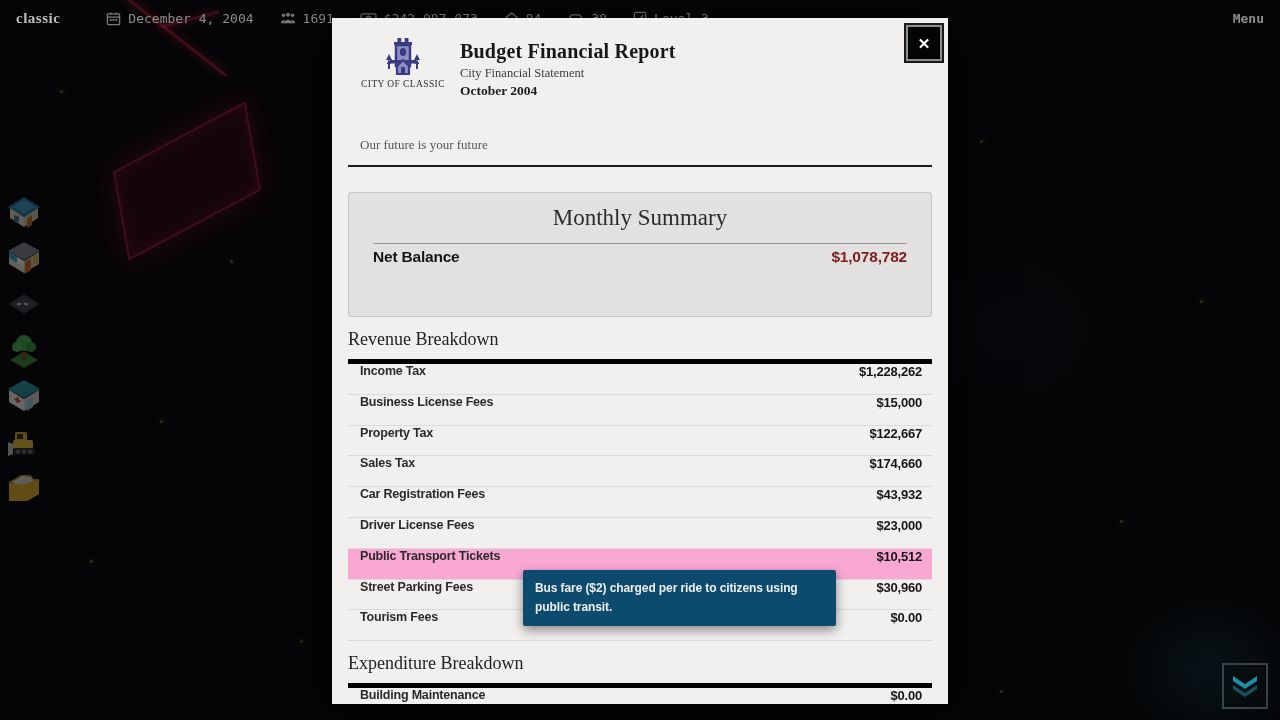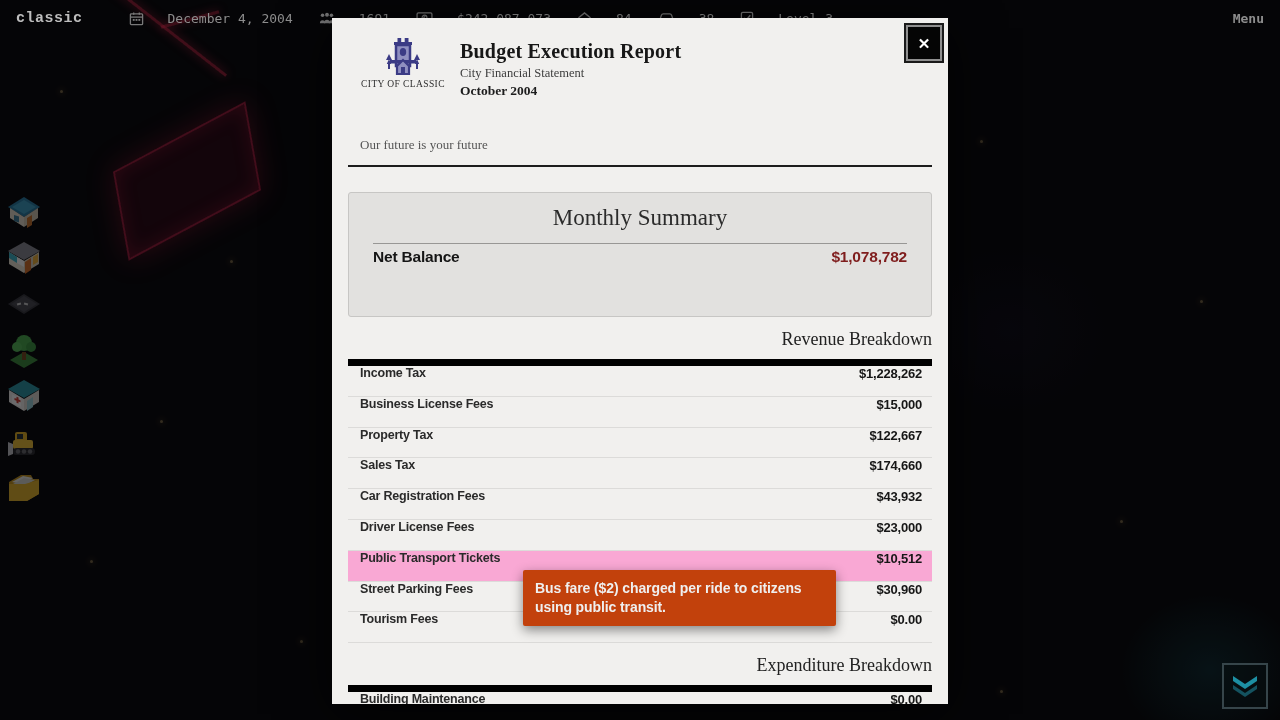--- a/index.html
+++ b/index.html
@@ -27,22 +27,22 @@
   .tool { width:38px; height:36px; background:none; border:none; padding:0; cursor:pointer; filter:brightness(.85); }
   .tool svg { display:block; }
 
   
   .dim { position:absolute; inset:0; background:rgba(3,3,6,.52); z-index:3; }
 
   
   .topbar { position:absolute; top:0; left:0; right:0; height:36px; display:flex; align-items:center;
     padding:0 16px; z-index:4; color:#8d8d8d; font-family:"DejaVu Sans Mono", monospace; font-size:13px; }
   .brand { color:#bdbdbd; font-weight:bold; font-size:15px; letter-spacing:.5px; margin-right:46px;
-    font-family:Liberation Mono, monospace; }
-  .stat { display:flex; align-items:flex-start; gap:24px; margin-right:26px; white-space:nowrap; }
+    font-family:Liberation Serif, serif; }
+  .stat { display:flex; align-items:center; gap:7px; margin-right:26px; white-space:nowrap; }
   .stat svg { display:block; opacity:.85; }
   .menu-btn { margin-left:auto; background:none; border:none; color:#8d8d8d; font-weight:bold; font-size:13px;
     font-family:"DejaVu Sans Mono", monospace; cursor:pointer; }
 
   
   .modal { position:absolute; left:332px; top:18px; width:616px; height:686px; background:#f1f0ee;
     box-shadow:0 10px 50px rgba(0,0,0,.75); z-index:10; overflow:hidden; }
   .close-btn { position:absolute; top:7px; right:6px; width:36px; height:36px; background:#050505;
     border:2px solid #8f8f8f; outline:2px solid #1a1a1a; color:#fff; font-size:15px; font-weight:bold;
     line-height:1; cursor:pointer; z-index:12; font-family:"Liberation Sans",sans-serif; }
@@ -62,31 +62,31 @@
     border-radius:3px; padding:10px 24px 0; }
   .summary-title { font-family:"Liberation Serif", serif; font-size:23px; color:#2b2b2b; text-align:center;
     height:30px; line-height:30px; margin-bottom:10px; }
   .srow { display:flex; justify-content:space-between; align-items:center; padding:6px 0;
     font-weight:bold; font-size:13.5px; color:#1d1d1d; letter-spacing:-.2px; height:29px; }
   .net-row { display:flex; justify-content:space-between; align-items:center; border-top:1px solid #98979533;
     border-top:1px solid #989795; margin-top:5px; padding-top:4px; font-weight:bold; font-size:15.5px;
     color:#151515; letter-spacing:-.2px; }
   .net-value { color:#7f1d1d; }
 
-  .section-title { margin:12px 16px 0; text-align:right; font-family:"Liberation Serif", serif;
-    font-size:18px; color:#222; padding-bottom:9px; border-bottom:7px solid #000000; }
+  .section-title { margin:12px 16px 0; text-align:left; font-family:"Liberation Serif", serif;
+    font-size:18px; color:#222; padding-bottom:9px; border-bottom:5px solid #000000; }
   .rows { margin:0 16px; }
   .row { display:flex; justify-content:space-between; height:30.8px;
     border-bottom:1px solid #dcdbd9; padding:0 10px 0 12px; }
   .row.highlight { background:#f9a8d4; }
   .rlabel { font-weight:bold; font-size:12.5px; color:#2a2a2a; letter-spacing:-.2px; }
   .rvalue { font-weight:bold; font-size:13px; color:#161616; letter-spacing:-.2px; }
 
-  .tooltip { position:absolute; left:191px; top:552px; width:313px; background:#c2410c; color:#efefef;
-    font-weight:bold; font-size:14px; line-height:19px; letter-spacing:-.1px; padding:9px 12px;
+  .tooltip { position:absolute; left:191px; top:552px; width:313px; background:#0c4a6e; color:#efefef;
+    font-weight:bold; font-size:12px; line-height:19px; letter-spacing:-.1px; padding:9px 12px;
     border-radius:2px; box-shadow:0 4px 12px rgba(0,0,0,.45); z-index:11; }
 
   
   .chevron-btn { position:absolute; left:1222px; top:663px; width:46px; height:46px; z-index:5;
     background:rgba(8,14,16,.55); border:2px solid #36454a; cursor:pointer;
     display:flex; align-items:center; justify-content:center; }
 </style>
 </head>
 <body>
 
@@ -262,21 +262,21 @@
         <rect x="23" y="33" width="4" height="7" fill="#3b3b85"></rect>
         <path d="M8 26 L11 20 L14 26 Z M8.8 30 L11 25 L13.2 30 Z" fill="#3b3b85"></path>
           <rect x="10" y="30" width="2" height="5" fill="#3b3b85"></rect>
         <path d="M36 26 L39 20 L42 26 Z M36.8 30 L39 25 L41.2 30 Z" fill="#3b3b85"></path>
           <rect x="38" y="30" width="2" height="5" fill="#3b3b85"></rect>
       </svg>
       <div class="logo-city">CITY OF CLASSIC</div>
       <div class="logo-motto">Our future is your future</div>
     </div>
     <div class="title-block">
-      <h1 class="report-title">Budget Execution Report</h1>
+      <h1 class="report-title">Budget Financial Report</h1>
       <div class="report-subtitle">City Financial Statement</div>
       <div class="report-period">October 2004</div>
     </div>
   </div>
 
   <div class="summary-card">
     <div class="summary-title">Monthly Summary</div>
     <div class="net-row">
       <span>Net Balance</span>
       <span class="net-value">$1,078,782</span>

